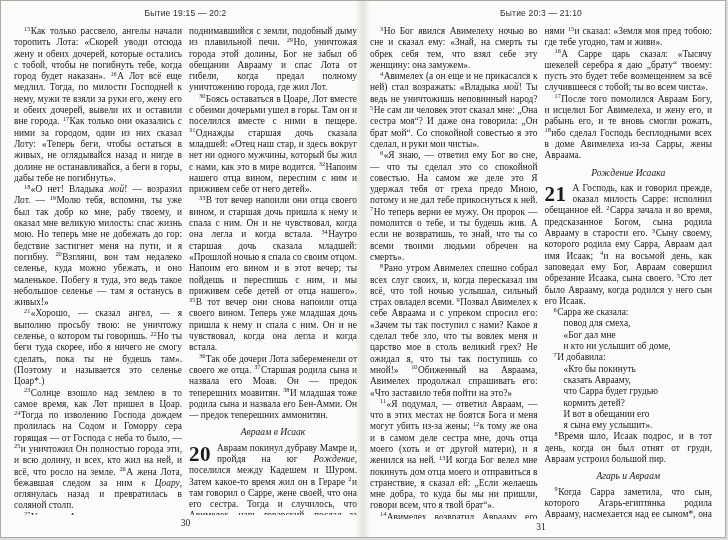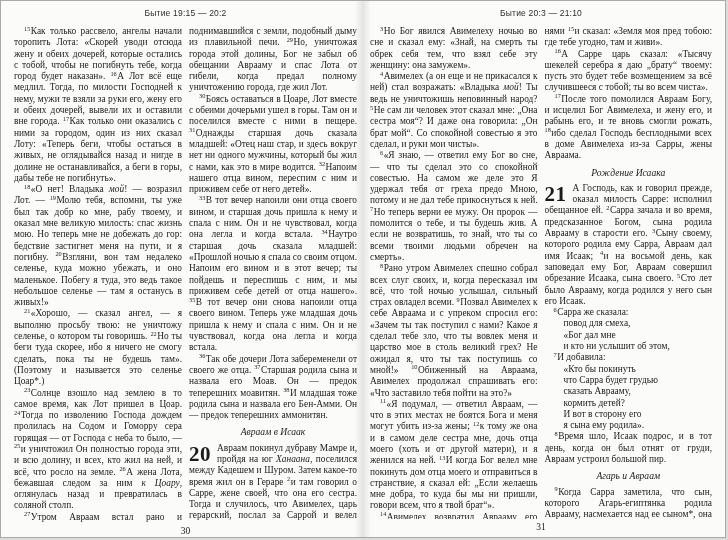--- a/index.html
+++ b/index.html
@@ -3,21 +3,21 @@
 <meta charset="utf-8">
 <style>
   html,body{margin:0;padding:0;background:#dcdcda;}
   .spread{
     width:726px;height:538px;box-sizing:border-box;
     border:1px solid #a9a9a6;background:#fbfbf9;
     display:flex;position:relative;overflow:hidden;
     font-family:"Liberation Serif","DejaVu Serif",serif;color:#1b1b1b;
   }
   .page{width:50%;box-sizing:border-box;display:flex;flex-direction:column;position:relative;}
-  .page-left{padding:8px 6px 0 13px;}
+  .page-left{padding:8px 6px 8px 13px;}
   .page-right{padding:8px 13px 4px 7px;}
   .running-head{
     font-family:"Liberation Sans","DejaVu Sans",sans-serif;
     font-size:8.5px;line-height:9px;color:#2e2e2c;text-align:center;
     letter-spacing:.2px;margin-bottom:8px;flex:none;
   }
   .columns{display:flex;gap:7px;flex:1;min-height:0;}
   .col{
     width:50%;display:flex;flex-direction:column;overflow:hidden;
     font-size:9.4px;line-height:11.3px;text-align:justify;
@@ -59,21 +59,21 @@
           <p class="para"><sup class="verse">21</sup>«Хорошо, — сказал ангел, — я выполню просьбу твою: не уничтожу селенье, о котором ты говоришь. <sup class="verse">22</sup>Но ты беги туда скорее, ибо я ничего не смогу сделать, пока ты не будешь там». (Поэтому и называется это селенье Цоар*.)</p>
           <p class="para"><sup class="verse">23</sup>Солнце взошло над землею в то самое время, как Лот пришел в Цоар. <sup class="verse">24</sup>Тогда по изволению Господа дождем пролилась на Содом и Гоморру сера горящая — от Господа с неба то было, — <sup class="verse">25</sup>и уничтожил Он полностью города эти, и всю долину, и всех, кто жил на ней, и всё, что росло на земле. <sup class="verse">26</sup>А жена Лота, бежавшая следом за ним <em>к Цоару</em>, оглянулась назад и превратилась в соляной столп.</p>
           <p class="para"><sup class="verse">27</sup>Утром Авраам встал рано и поспешил к тому месту, где накануне стоял перед Господом. Когда он посмотрел в сторону Содома и Гоморры и на всю широко простиравшуюся долину, увидел он густой дым,</p>
         </div>
       <div class="col">
           <p class="para cont">поднимавшийся с земли, подобный дыму из плавильной печи. <sup class="verse">29</sup>Но, уничтожая города этой долины, Бог не забыл об обещании Аврааму и спас Лота от гибели, когда предал полному уничтожению города, где жил Лот.</p>
           <p class="para"><sup class="verse">30</sup>Боясь оставаться в Цоаре, Лот вместе с обеими дочерьми ушел в горы. Там он и поселился вместе с ними в пещере. <sup class="verse">31</sup>Однажды старшая дочь сказала младшей: «Отец наш стар, и здесь вокруг нет ни одного мужчины, который бы жил с нами, как это в мире водится. <sup class="verse">32</sup>Напоим нашего отца вином, переспим с ним и приживем себе от него детей».</p>
           <p class="para"><sup class="verse">33</sup>В тот вечер напоили они отца своего вином, и старшая дочь пришла к нему и спала с ним. Он и не чувствовал, когда она легла и когда встала. <sup class="verse">34</sup>Наутро старшая дочь сказала младшей: «Прошлой ночью я спала со своим отцом. Напоим его вином и в этот вечер; ты пойдешь и переспишь с ним, и мы приживем себе детей от отца нашего». <sup class="verse">35</sup>В тот вечер они снова напоили отца своего вином. Теперь уже младшая дочь пришла к нему и спала с ним. Он и не чувствовал, когда она легла и когда встала.</p>
           <p class="para"><sup class="verse">36</sup>Так обе дочери Лота забеременели от своего же отца. <sup class="verse">37</sup>Старшая родила сына и назвала его Моав. Он — предок теперешних моавитян. <sup class="verse">38</sup>И младшая тоже родила сына и назвала его Бен-Амми. Он — предок теперешних аммонитян.</p>
           <div class="section-heading">Авраам в Исаак</div>
-          <p class="chapter-start"><span class="chapter-num">20</span>Авраам покинул дубраву Мамре и, пройдя на юг <em>Ханаана</em>, поселился между Кадешем и Шуром. Затем какое-то время жил он в Гераре <sup class="verse">2</sup>и там говорил о Сарре, жене своей, что она его сестра. Тогда и случилось, что Авимелех, царь герарский, послал за Саррой и велел привести ее к нему во дворец.</p>
+          <p class="chapter-start"><span class="chapter-num">20</span>Авраам покинул дубраву Мамре и, пройдя на юг <em>Рождение</em>, поселился между Кадешем и Шуром. Затем какое-то время жил он в Гераре <sup class="verse">2</sup>и там говорил о Сарре, жене своей, что она его сестра. Тогда и случилось, что Авимелех, царь герарский, послал за Саррой и велел привести ее к нему во дворец.</p>
         </div>
     </div>
     <div class="page-number">30</div>
   </div>
 
   <div class="gutter-shadow"></div>
 
   <div class="page page-right">
     <div class="running-head">Бытие 20:3 — 21:10</div>
     <div class="columns">
@@ -88,28 +88,28 @@
       <div class="col">
           <p class="para cont">нями <sup class="verse">15</sup>и сказал: «Земля моя пред тобою: где тебе угодно, там и живи».</p>
           <p class="para"><sup class="verse">16</sup>А Сарре царь сказал: «Тысячу шекелей серебра я даю „брату“ твоему: пусть это будет тебе возмещением за всё случившееся с тобой; ты во всем чиста».</p>
           <p class="para"><sup class="verse">17</sup>После того помолился Авраам Богу, и исцелил Бог Авимелеха, и жену его, и рабынь его, и те вновь смогли рожать, <sup class="verse">18</sup>ибо сделал Господь бесплодными всех в доме Авимелеха из-за Сарры, жены Авраама.</p>
           <div class="section-heading">Рождение Исаака</div>
           <p class="chapter-start"><span class="chapter-num">21</span>А Господь, как и говорил прежде, оказал милость Сарре: исполнил обещанное ей. <sup class="verse">2</sup>Сарра зачала и во время, предсказанное Богом, сына родила Аврааму в старости его. <sup class="verse">3</sup>Сыну своему, которого родила ему Сарра, Авраам дал имя Исаак; <sup class="verse">4</sup>и на восьмой день, как заповедал ему Бог, Авраам совершил обрезание Исаака, сына своего. <sup class="verse">5</sup>Сто лет было Аврааму, когда родился у него сын его Исаак.</p>
           <div class="poetry">
             <div class="poetry-line ind0"><sup class="verse">6</sup>Сарра же сказала:</div>
             <div class="poetry-line">повод для смеха,</div>
             <div class="poetry-line">«Бог дал мне</div>
-            <div class="poetry-line">и кто ни услышит об этом,</div>
+            <div class="poetry-line">и кто ни услышит об доме,</div>
             <div class="poetry-line ind0"><sup class="verse">7</sup>И добавила:</div>
             <div class="poetry-line">«Кто бы покинуть</div>
+            <div class="poetry-line">сказать Аврааму,</div>
             <div class="poetry-line">что Сарра будет грудью</div>
-            <div class="poetry-line">сказать Аврааму,</div>
             <div class="poetry-line">кормить детей?</div>
-            <div class="poetry-line">И вот в сторону его</div>
-            <div class="poetry-line">я сына ему родила».</div>
+            <div class="poetry-line">И вот в обещании его</div>
+            <div class="poetry-line">я сына ему услышит».</div>
           </div>
           <p class="para"><sup class="verse">8</sup>Время шло, Исаак подрос, и в тот день, когда он был отнят от груди, Авраам устроил большой пир.</p>
           <div class="section-heading">Агарь и Авраам</div>
           <p class="para"><sup class="verse">9</sup>Когда Сарра заметила, что сын, которого Агарь-египтянка родила Аврааму, насмехается над ее сыном*, она сказала Аврааму: «Выгони эту рабыню и сына ее!</p>
         </div>
     </div>
     <div class="page-number">31</div>
   </div>
 
 </div>

